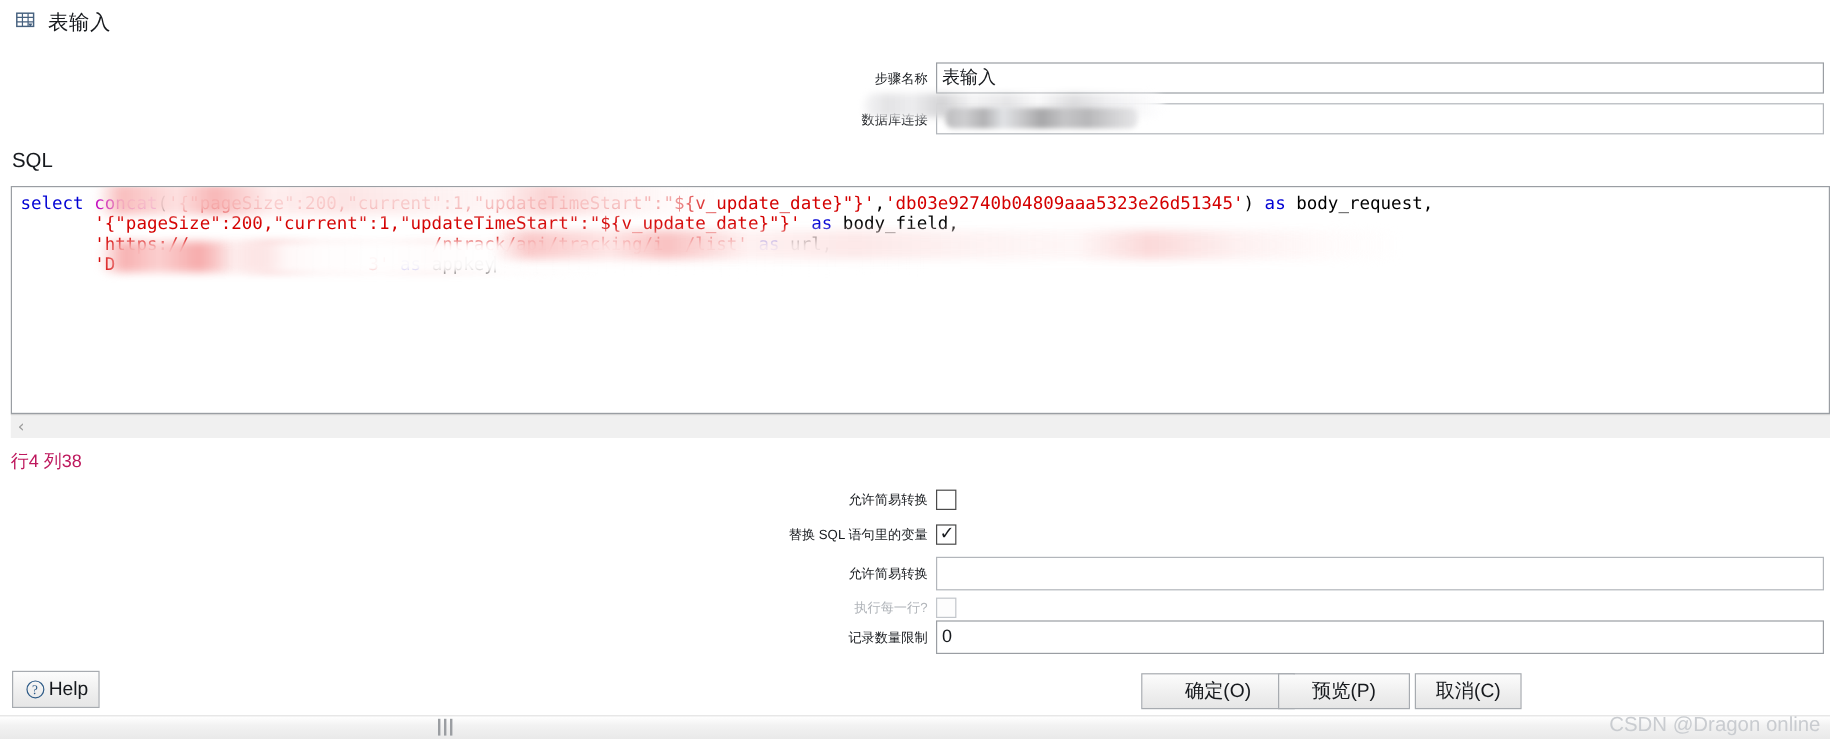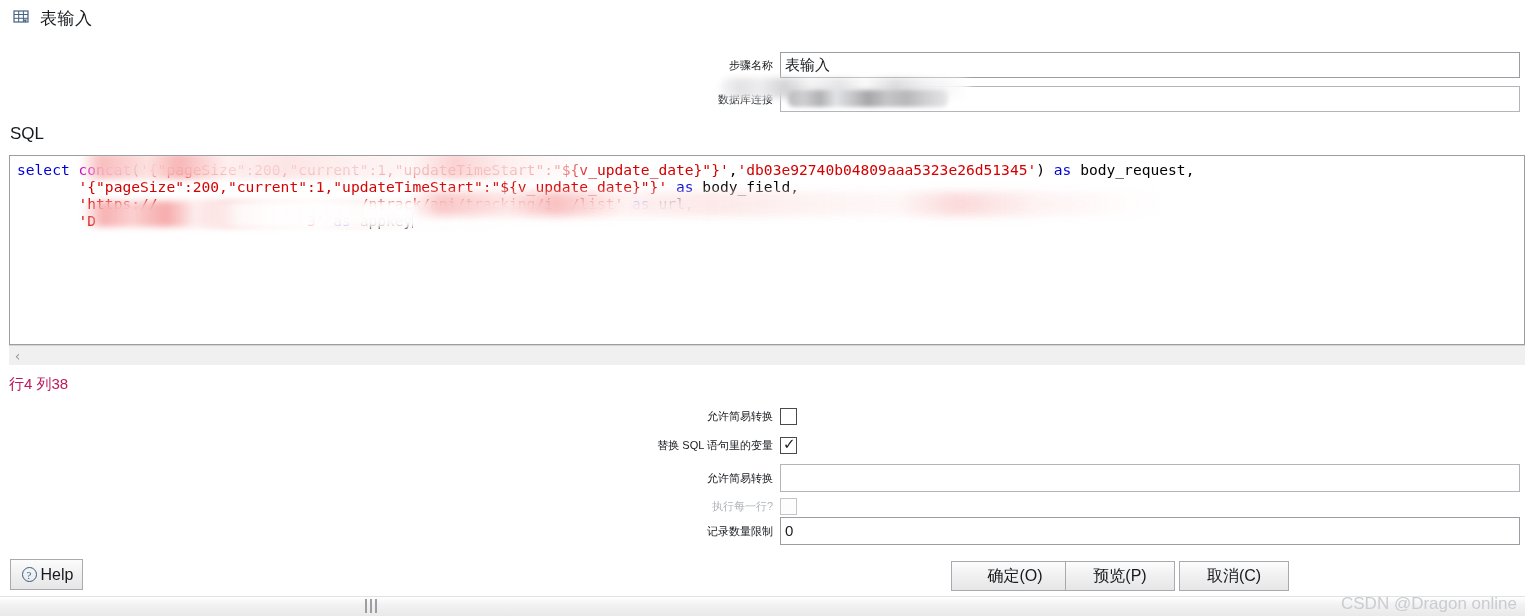--- a/index.html
+++ b/index.html
@@ -358,21 +358,21 @@
     <span class="help-icon">?</span>
     <span>Help</span>
   </div>
 
   <div class="btn" style="position:absolute; left:951px; top:561px; width:128px;">
     <span>确定(O)</span>
   </div>
   <div class="btn" style="position:absolute; left:1065px; top:561px; width:110px;">
     <span>预览(P)</span>
   </div>
-  <div class="btn" style="position:absolute; left:1179px; top:561px; width:110px;">
+  <div class="btn" style="position:absolute; left:1179px; top:561px; width:89px;">
     <span>取消(C)</span>
   </div>
 
   <div class="bottom-sb">
     <span class="grip">
       <i style="left:0"></i>
         <i style="left:5px"></i>
         <i style="left:10px"></i>
     </span>
   </div>

